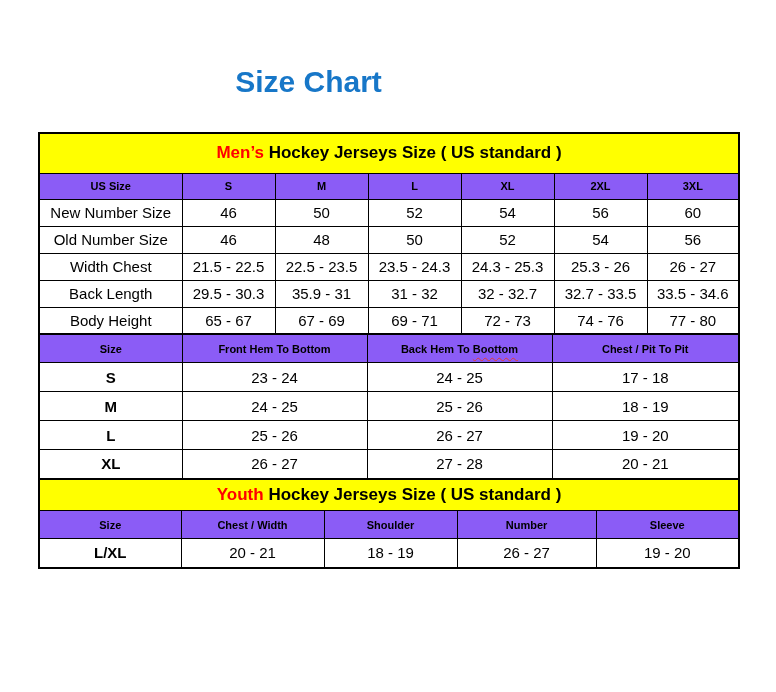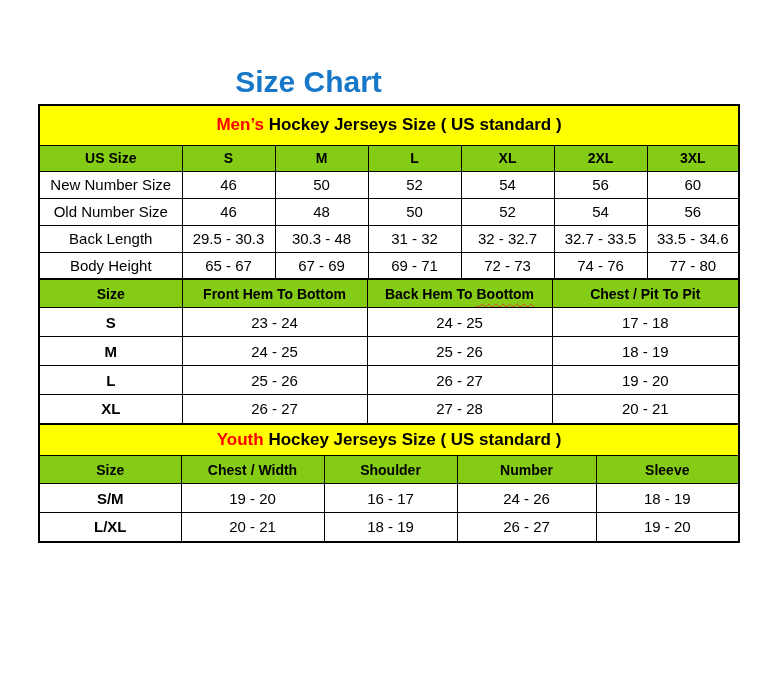--- a/index.html
+++ b/index.html
@@ -9,42 +9,42 @@
     color:#000;
   }
   .page{position:relative;width:776px;height:692px;overflow:hidden;background:#fff;}
 
   .title{
     position:absolute;top:60px;left:0;width:617px;margin:0;
     text-align:center;font-size:30px;line-height:44px;font-weight:bold;
     color:#1777c8;
   }
 
-  .tables{position:absolute;left:38px;top:104px;width:700px;}
+  .tables{position:absolute;left:38px;top:132px;width:700px;}
 
   table.tbl{
     border-collapse:collapse;table-layout:fixed;width:700px;
     border:2px solid #000;
   }
   .tbl + .tbl{margin-top:-2px;}
   .tbl th,.tbl td{
     border:1.5px solid #000;
     text-align:center;vertical-align:middle;
     padding:0;overflow:hidden;white-space:nowrap;
   }
 
   
   .band{background:#ffff00;font-size:17px;font-weight:bold;}
   .band-hl{color:#ff0000;}
   .band-men{height:40px;}
   .band-women{height:36px;}
   .band-youth{height:32px;border-radius:7px;}
 
   
-  .cols th{font-size:14px;font-weight:bold;background:#84cc16;}
+  .cols th{font-size:11px;font-weight:bold;background:#8b5cf6;}
   .tbl-men .cols th{height:25px;}
   .tbl-women .cols th,.tbl-youth .cols th{height:27px;}
 
   
   .tbl td{font-size:15px;font-weight:normal;background:#fff;}
   .tbl-men tbody tr{height:27px;}
   .tbl-women tbody tr,.tbl-youth tbody tr{height:29px;}
   .tbl-men td.row-label{font-weight:normal;margin-top:39px;}
   .tbl-women td.row-label,.tbl-youth td.row-label{font-weight:bold;}
 
@@ -103,23 +103,32 @@
           <tr>
             <td class="row-label">Old Number Size</td>
             <td>46</td>
             <td>48</td>
             <td>50</td>
             <td>52</td>
             <td>54</td>
             <td>56</td>
           </tr>
           <tr>
+            <td class="row-label">Width Chest</td>
+            <td>21.5 - 22.5</td>
+            <td>22.5 - 23.5</td>
+            <td>23.5 - 24.3</td>
+            <td>24.3 - 25.3</td>
+            <td>25.3 - 26</td>
+            <td>26 - 27</td>
+          </tr>
+          <tr>
             <td class="row-label">Back Length</td>
             <td>29.5 - 30.3</td>
-            <td>30.3 - 48</td>
+            <td>35.9 - 31</td>
             <td>31 - 32</td>
             <td>32 - 32.7</td>
             <td>32.7 - 33.5</td>
             <td>33.5 - 34.6</td>
           </tr>
           <tr>
             <td class="row-label">Body Height</td>
             <td>65 - 67</td>
             <td>67 - 69</td>
             <td>69 - 71</td>
@@ -188,27 +197,20 @@
         <tr class="cols">
           <th>Size</th>
           <th>Chest / Width</th>
           <th>Shoulder</th>
           <th>Number</th>
           <th>Sleeve</th>
         </tr>
       </thead>
       <tbody>
           <tr>
-            <td class="row-label">S/M</td>
-            <td>19 - 20</td>
-            <td>16 - 17</td>
-            <td>24 - 26</td>
-            <td>18 - 19</td>
-          </tr>
-          <tr>
             <td class="row-label">L/XL</td>
             <td>20 - 21</td>
             <td>18 - 19</td>
             <td>26 - 27</td>
             <td>19 - 20</td>
           </tr>
         </tbody>
     </table>
 
   </div>

